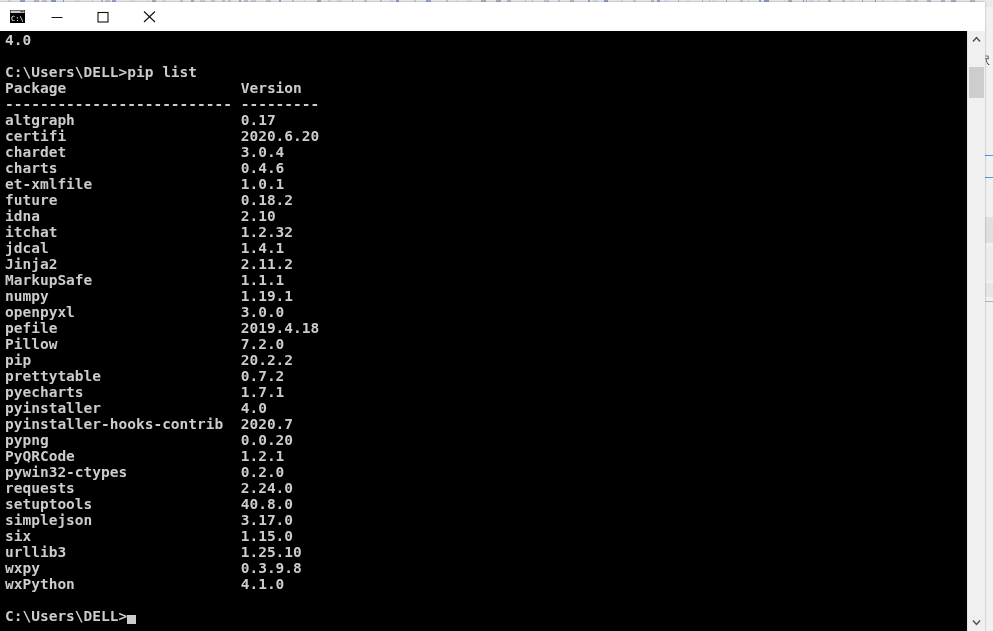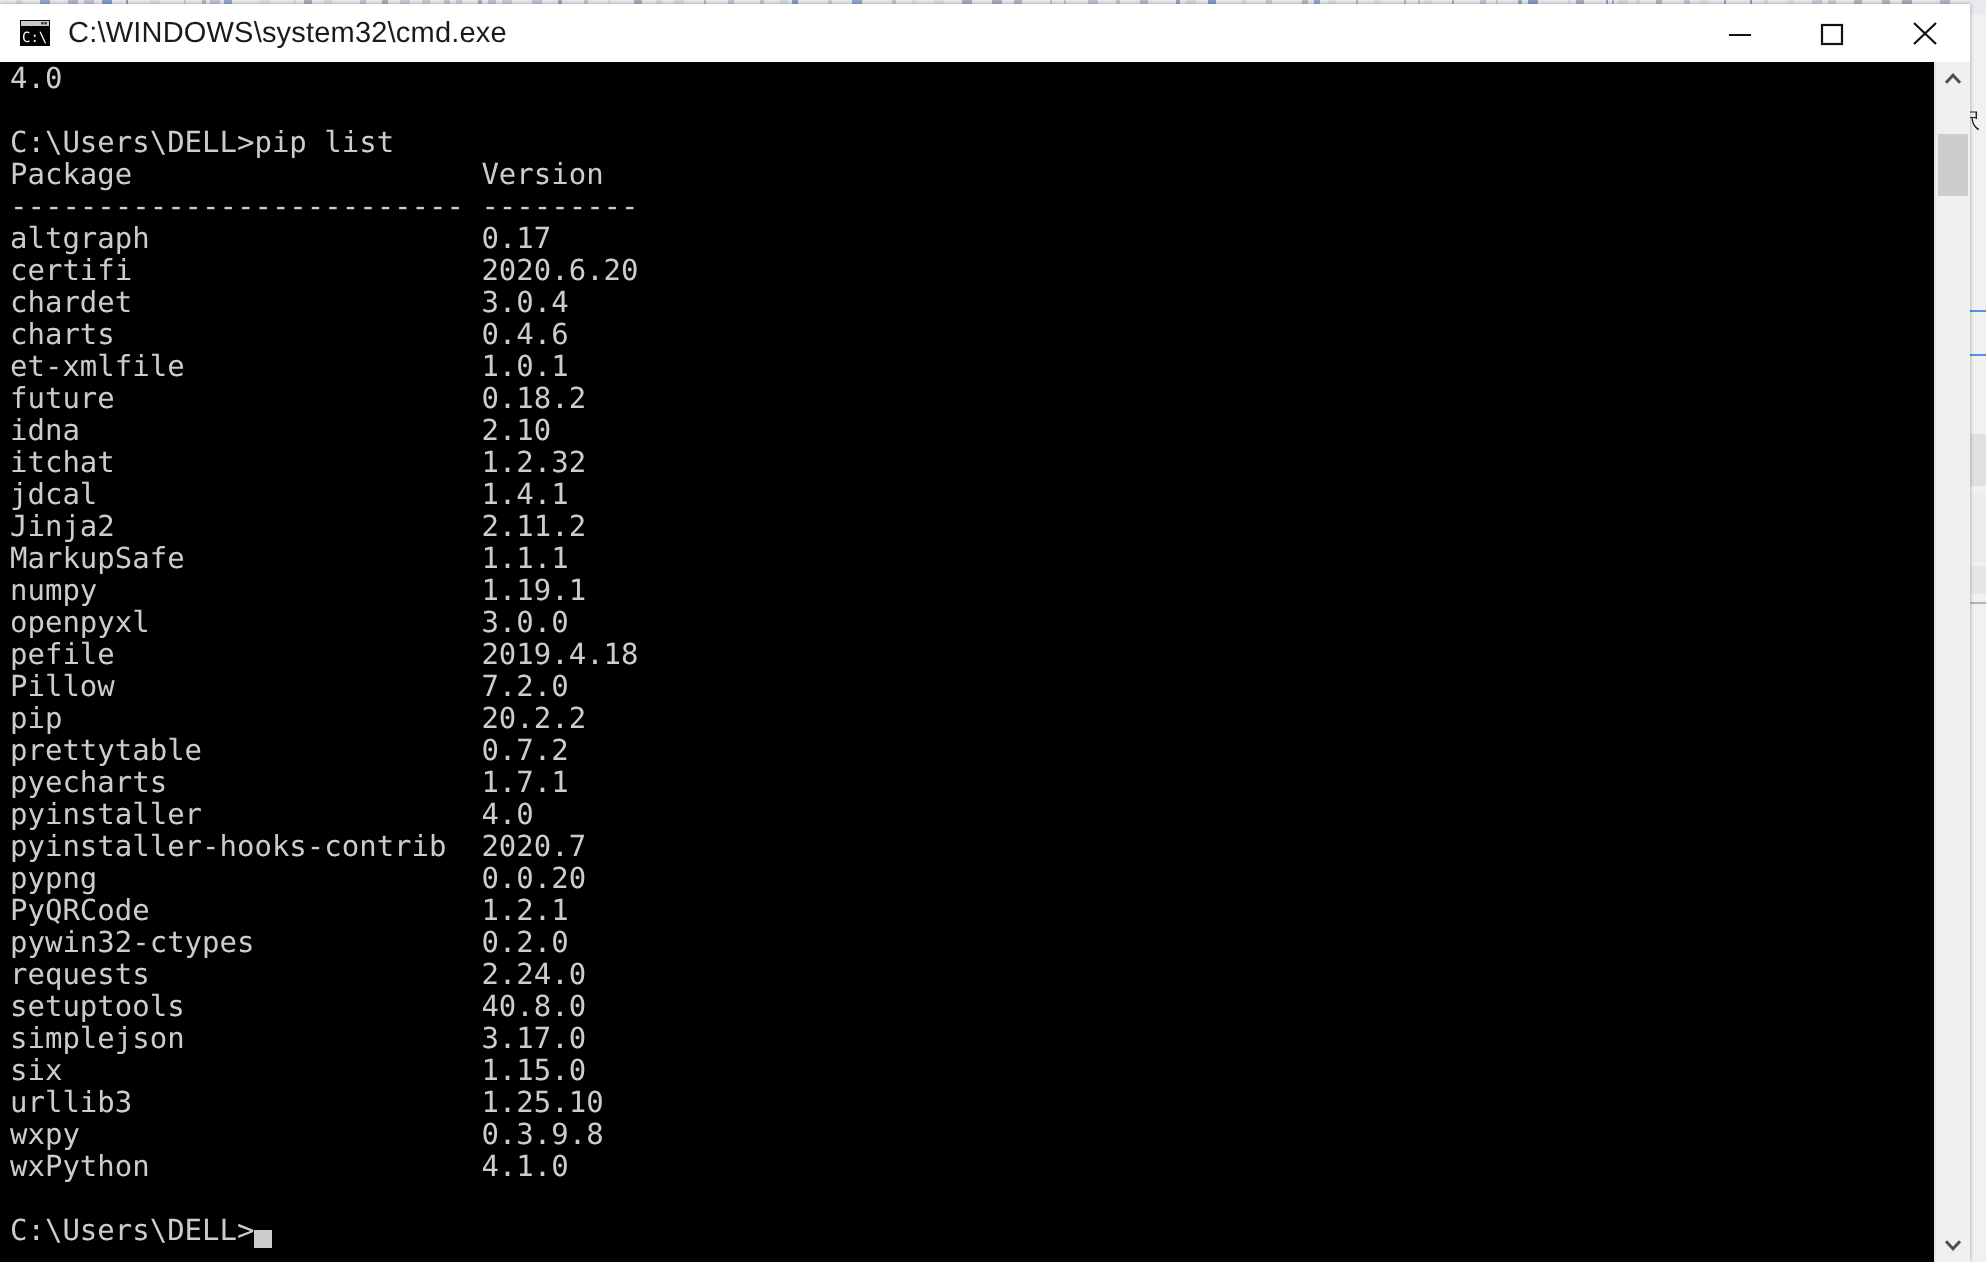--- a/index.html
+++ b/index.html
@@ -143,21 +143,21 @@
     position: absolute;
     top: 1px;
     left: 5px;
     margin: 0;
     font-family: "DejaVu Sans Mono", "Liberation Mono", monospace;
     font-size: 14.5px;
     line-height: 16px;
     color: #cccccc;
     white-space: pre;
     letter-spacing: 0px;
-    font-weight: 400;
+    font-weight: 700;
   }
   #console-text .ln {
     display: block;
     height: 16px;
   }
   #cursor-block {
     position: absolute;
     left: 121px;
     top: 610px;
     width: 9px;
@@ -322,21 +322,20 @@
     <span id="title-icon">
       <svg width="17" height="15" viewBox="0 0 17 15" aria-hidden="true">
         <rect x="0.5" y="0.5" width="16" height="14" fill="#000000" stroke="#ffffff" stroke-width="1"></rect>
         <rect x="1.5" y="1.5" width="14" height="2.5" fill="#c8c8c8"></rect>
         <rect x="11.6" y="2" width="1.2" height="1.2" fill="#303030"></rect>
         <rect x="13.2" y="2" width="1.2" height="1.2" fill="#303030"></rect>
         <text x="2" y="12" font-family="DejaVu Sans Mono, monospace" font-size="7" fill="#ffffff">C:\</text>
       </svg>
     </span>
 
-    <span id="title-text">C:\WINDOWS\system32\cmd.exe</span>
 
     <button class="winbtn" title="Minimize">
       <svg width="12" height="12" viewBox="0 0 12 12" aria-hidden="true">
         <rect x="0.5" y="6" width="11" height="1" fill="#111111"></rect>
       </svg>
     </button>
 
     <button class="winbtn" title="Maximize">
       <svg width="12" height="12" viewBox="0 0 12 12" aria-hidden="true">
         <rect x="1" y="1.5" width="10" height="9.5" fill="none" stroke="#111111" stroke-width="1.1"></rect>

